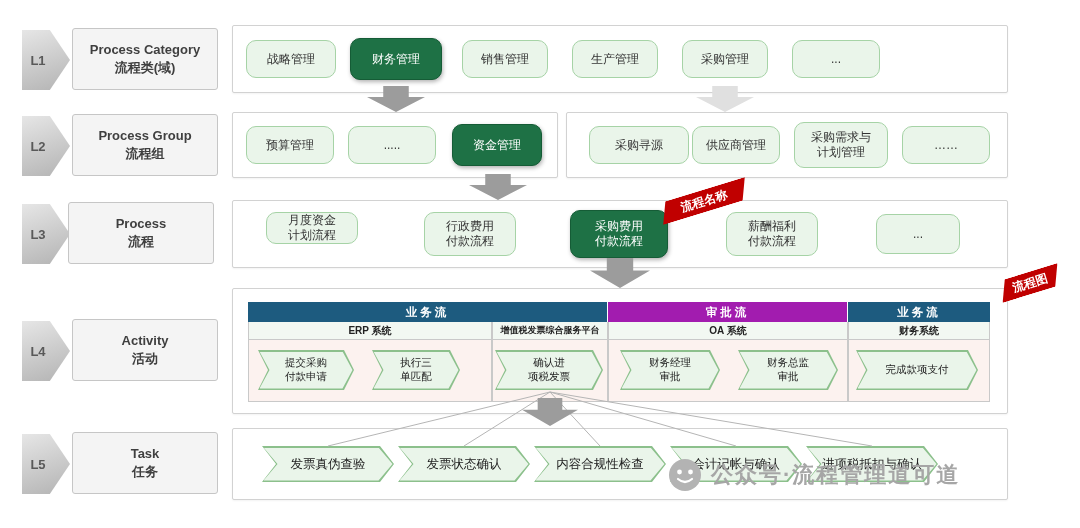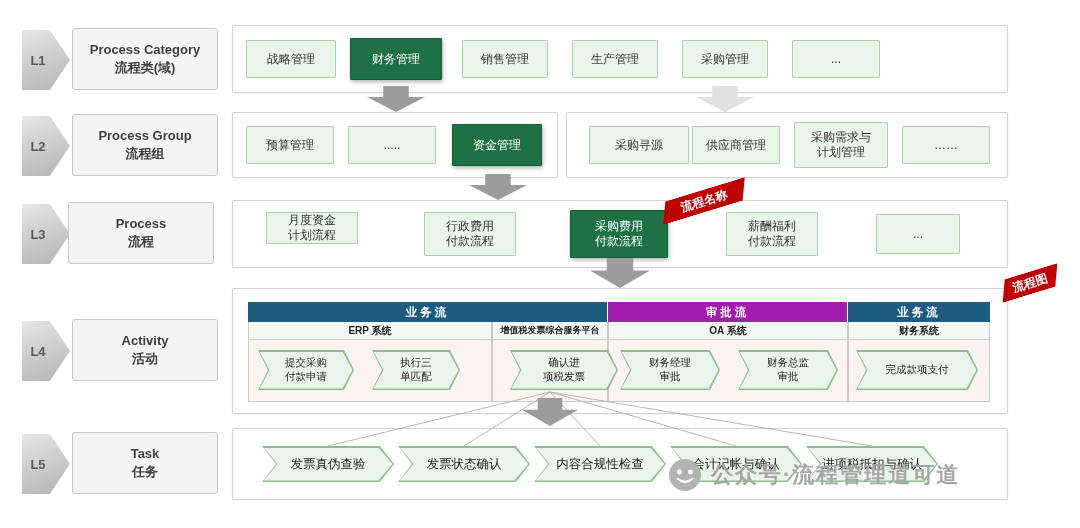--- a/index.html
+++ b/index.html
@@ -10,21 +10,21 @@
 
   .lvl-chev{position:absolute;display:flex;align-items:center;justify-content:center;padding-right:16px;
     color:#595959;font-weight:bold;font-size:13px;
     background:linear-gradient(160deg,#e6e6e6,#b3b3b3);
     clip-path:polygon(0 0,58% 0,100% 50%,58% 100%,0 100%)}
   .lvl-box{position:absolute;display:flex;flex-direction:column;align-items:center;justify-content:center;gap:2px;
     background:#f4f4f4;border:1px solid #c6c6c6;border-radius:3px;color:#3f3f3f;font-weight:bold;font-size:13px;
     text-align:center;line-height:1.25}
 
   .gbox{position:absolute;display:flex;align-items:center;justify-content:center;text-align:center;
-    background:#eaf5ea;border:1px solid #a6d3a6;color:#333;font-size:12px;line-height:1.25;white-space:pre-line;border-radius:1px}
+    background:#eaf5ea;border:1px solid #a6d3a6;color:#333;font-size:12px;line-height:1.25;white-space:pre-line;border-radius:10px}
   .gbox.active{background:#1e7145;border-color:#155c36;color:#fff;font-weight:normal;box-shadow:1px 2px 4px rgba(0,0,0,.3)}
 
   .blk-arrow{position:absolute;clip-path:polygon(28% 0,72% 0,72% 42%,100% 42%,50% 100%,0 42%,28% 42%)}
   .blk-arrow.dark{background:#9c9c9c}
   .blk-arrow.light{background:#e0e0e0}
 
   .chev{position:absolute;--notch:10px}
   .chev .co{position:absolute;inset:0;background:#8cc08c;
     clip-path:polygon(0 0,calc(100% - var(--notch)) 0,100% 50%,calc(100% - var(--notch)) 100%,0 100%,var(--notch) 50%)}
   .chev .ci{position:absolute;inset:1.5px;background:#eaf5ea;
@@ -146,21 +146,21 @@
       <div class="ci"></div>
     <span class="ct">提交采购
 付款申请</span>
   </div>
   <div class="chev" style="left:372px;top:350px;width:88px;height:40px">
     <div class="co"></div>
       <div class="ci"></div>
     <span class="ct">执行三
 单匹配</span>
   </div>
-  <div class="chev" style="left:510px;top:350px;width:108px;height:40px">
+  <div class="chev" style="left:495px;top:350px;width:108px;height:40px">
     <div class="co"></div>
       <div class="ci"></div>
     <span class="ct">确认进
 项税发票</span>
   </div>
   <div class="chev" style="left:620px;top:350px;width:100px;height:40px">
     <div class="co"></div>
       <div class="ci"></div>
     <span class="ct">财务经理
 审批</span>

